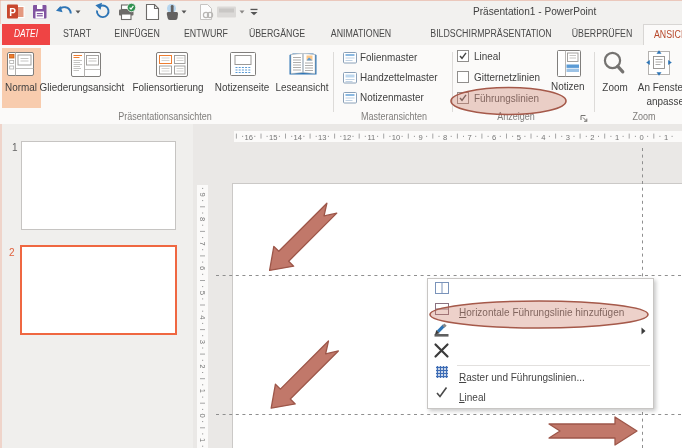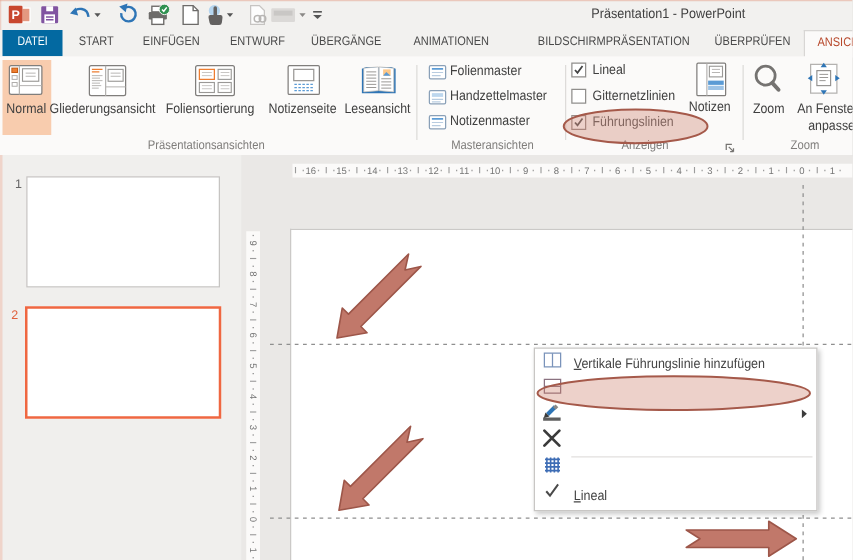--- a/index.html
+++ b/index.html
@@ -4,21 +4,21 @@
 <style>
   html,body{margin:0;padding:0;}
   body{width:682px;height:448px;overflow:hidden;position:relative;
        font-family:"Liberation Sans",sans-serif;background:#eae8e6;}
   .abs{position:absolute;}
   
   #titlebar{left:0;top:0;width:682px;height:24px;background:#f2f1ef;}
   #title{left:473px;top:5px;width:248px;font-size:11px;color:#3f3f3f;transform:scaleX(0.92);transform-origin:left center;}
   #tabrow{left:0;top:24px;width:682px;height:21px;background:#f2f1ef;}
   .tab{position:absolute;top:28px;font-size:10px;color:#4a4a4a;transform:translateX(-50%) scaleX(0.88);letter-spacing:0;white-space:nowrap;}
-  #tab-datei{left:2px;top:24px;width:48px;height:21px;background:#0369a1;}
+  #tab-datei{left:2px;top:24px;width:48px;height:21px;background:#ef4444;font-style:italic;}
   #tab-datei span{position:absolute;left:50%;top:4px;transform:translateX(-50%) scaleX(0.84);color:#fff;font-size:10px;}
   #tab-ansicht{left:643px;top:24px;width:55px;height:22px;background:#fbfaf9;border:1px solid #d8d6d4;border-bottom:none;box-sizing:border-box;}
   #tab-ansicht span{position:absolute;left:10px;top:4px;color:#b7472a;font-size:10px;transform:scaleX(0.88);transform-origin:left center;}
   
   #ribbon{left:0;top:45px;width:682px;height:79px;background:#fbfaf9;border-bottom:1px solid #cfcdcb;box-sizing:content-box;}
   .grpsep{position:absolute;top:7px;width:1px;height:60px;background:#dddbd9;}
   .grplabel{position:absolute;top:66px;font-size:10px;color:#7f7d7b;transform:translateX(-50%) scaleX(0.9);white-space:nowrap;}
   .bigbtn-label{position:absolute;top:36px;font-size:11px;color:#3f3f3f;transform:translateX(-50%) scaleX(0.9);white-space:nowrap;}
   .smalltxt{position:absolute;font-size:11px;color:#3f3f3f;white-space:nowrap;transform:scaleX(0.9);transform-origin:left center;}
   #btn-normal{left:2px;top:3px;width:39px;height:60px;background:#f8ccae;}
@@ -438,24 +438,27 @@
         <line x1="9.5" y1="87" x2="9.5" y2="99"></line>
           <line x1="12.5" y1="87" x2="12.5" y2="99"></line>
         <line x1="15.5" y1="87" x2="15.5" y2="99"></line>
           <line x1="18.5" y1="87" x2="18.5" y2="99"></line>
       </g>
 
       <path d="M 9 114 L 12 117.5 L 18.5 108.5" fill="none" stroke="#4a4a4a" stroke-width="1.6"></path>
 
       <path d="M 213.5 48.5 L 213.5 55.5 L 217.5 52 Z" fill="#3b3b3b"></path>
     </svg>
-    <div class="mi" style="top:2px;">
-        <span class="txt"><u>V</u>ertikale Führungslinie hinzufügen</span>
+    <div class="mi" style="top:23px;">
+        <span class="txt" style="color:#5a5a5a;"><u>H</u>orizontale Führungslinie hinzufügen</span>
       </div>
     <div id="menusep"></div>
+    <div class="mi" style="top:88px;">
+        <span class="txt"><u>R</u>aster und Führungslinien...</span>
+      </div>
     <div class="mi" style="top:108px;">
         <span class="txt"><u>L</u>ineal</span>
       </div>
   </div>
 </div>
 <svg class="abs" style="left:0;top:0;pointer-events:none;" width="682" height="448" viewBox="0 0 682 448">
   <ellipse cx="508.5" cy="101" rx="57.5" ry="13.5" fill="rgba(202,122,102,0.35)" stroke="#a5594a" stroke-width="1.6"></ellipse>
   <ellipse cx="539" cy="314.5" rx="109" ry="13.5" fill="rgba(202,122,102,0.35)" stroke="#a5594a" stroke-width="1.6"></ellipse>
 </svg>
 

